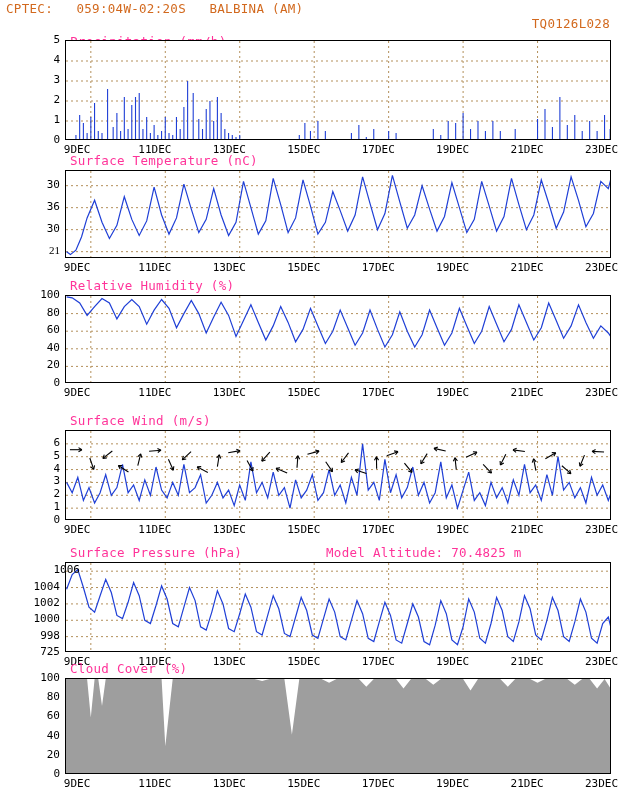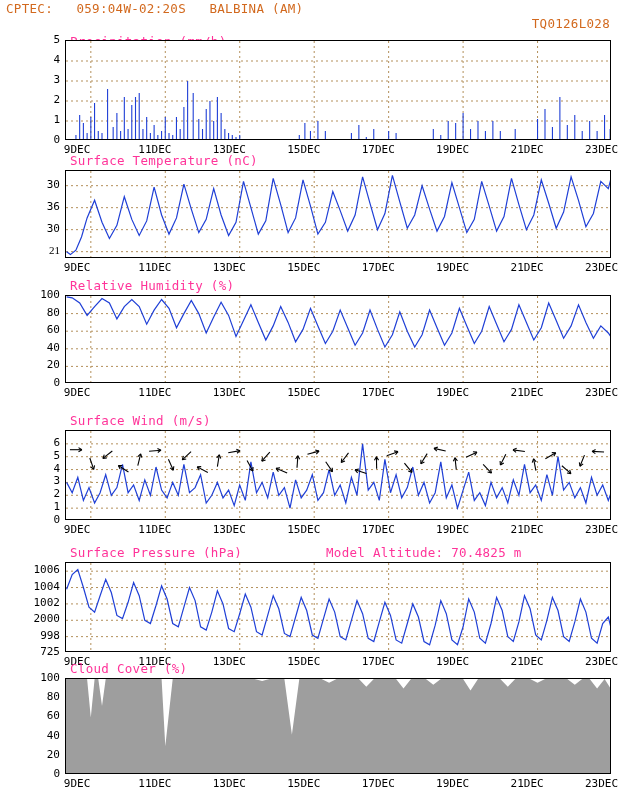--- a/index.html
+++ b/index.html
@@ -329,24 +329,24 @@
             <line x1="0" x2="546" y1="73.63636363636364" y2="73.63636363636364" class="gridline"></line>
             <line x1="0" x2="546" y1="57.27272727272727" y2="57.27272727272727" class="gridline"></line>
             <line x1="0" x2="546" y1="40.909090909090914" y2="40.909090909090914" class="gridline"></line>
             <line x1="0" x2="546" y1="24.545454545454547" y2="24.545454545454547" class="gridline"></line>
             <line x1="0" x2="546" y1="8.181818181818187" y2="8.181818181818187" class="gridline"></line>
             <path d="M0.6,26.2 L6.2,11.5 L11.8,6.5 L17.4,24.5 L23.0,44.2 L28.6,49.1 L34.1,32.7 L39.7,16.4 L45.3,29.5 L50.9,52.4 L56.5,55.6 L62.1,39.3 L67.6,19.6 L73.2,32.7 L78.8,57.3 L84.4,60.5 L90.0,42.5 L95.6,22.9 L101.1,36.0 L106.7,60.5 L112.3,63.8 L117.9,44.2 L123.5,24.5 L129.1,37.6 L134.6,63.8 L140.2,67.1 L145.8,49.1 L151.4,27.8 L157.0,40.9 L162.6,65.5 L168.2,68.7 L173.7,50.7 L179.3,31.1 L184.9,44.2 L190.5,68.7 L196.1,72.0 L201.7,52.4 L207.2,32.7 L212.8,45.8 L218.4,70.4 L224.0,73.6 L229.6,54.0 L235.2,34.4 L240.7,47.5 L246.3,72.0 L251.9,75.3 L257.5,55.6 L263.1,36.0 L268.7,49.1 L274.2,73.6 L279.8,76.9 L285.4,57.3 L291.0,37.6 L296.6,50.7 L302.2,75.3 L307.8,78.5 L313.3,58.9 L318.9,39.3 L324.5,52.4 L330.1,76.9 L335.7,80.2 L341.3,60.5 L346.8,40.9 L352.4,54.0 L358.0,78.5 L363.6,81.8 L369.2,62.2 L374.8,37.6 L380.3,50.7 L385.9,76.9 L391.5,81.8 L397.1,63.8 L402.7,36.0 L408.3,49.1 L413.8,75.3 L419.4,80.2 L425.0,60.5 L430.6,34.4 L436.2,47.5 L441.8,73.6 L447.3,78.5 L452.9,58.9 L458.5,32.7 L464.1,45.8 L469.7,72.0 L475.3,76.9 L480.9,57.3 L486.4,34.4 L492.0,47.5 L497.6,73.6 L503.2,78.5 L508.8,58.9 L514.4,36.0 L519.9,49.1 L525.5,75.3 L531.1,80.2 L536.7,60.5 L542.3,54.0 L546.0,68.7" class="series"></path>
           </svg>
         </div>
         <div class="ylab" style="left: 0px; width: 60px; top: 645px;">725</div>
         <div class="ylab" style="left: 0px; width: 60px; top: 628.636px;">998</div>
-        <div class="ylab" style="left: 0px; width: 60px; top: 612.273px;">2000</div>
+        <div class="ylab" style="left: 0px; width: 60px; top: 612.273px;">1000</div>
         <div class="ylab" style="left: 0px; width: 60px; top: 595.909px;">1002</div>
         <div class="ylab" style="left: 0px; width: 60px; top: 579.545px;">1004</div>
-        <div class="ylab" style="left: 0px; width: 60px; top: 563.182px;">1006</div>
+        <div class="ylab" style="left: 0px; width: 60px; top: 563.182px; padding-left: 20px;">1006</div>
         <div class="xlab" style="left: 63.83px; width: 52px; top: 655px;">9DEC</div>
         <div class="xlab" style="left: 138.283px; width: 52px; top: 655px;">11DEC</div>
         <div class="xlab" style="left: 212.736px; width: 52px; top: 655px;">13DEC</div>
         <div class="xlab" style="left: 287.189px; width: 52px; top: 655px;">15DEC</div>
         <div class="xlab" style="left: 361.641px; width: 52px; top: 655px;">17DEC</div>
         <div class="xlab" style="left: 436.094px; width: 52px; top: 655px;">19DEC</div>
         <div class="xlab" style="left: 510.547px; width: 52px; top: 655px;">21DEC</div>
         <div class="xlab" style="left: 585px; width: 52px; top: 655px;">23DEC</div>
       </div>
       <div class="panel" style="left: 0px; top: 0px;">

